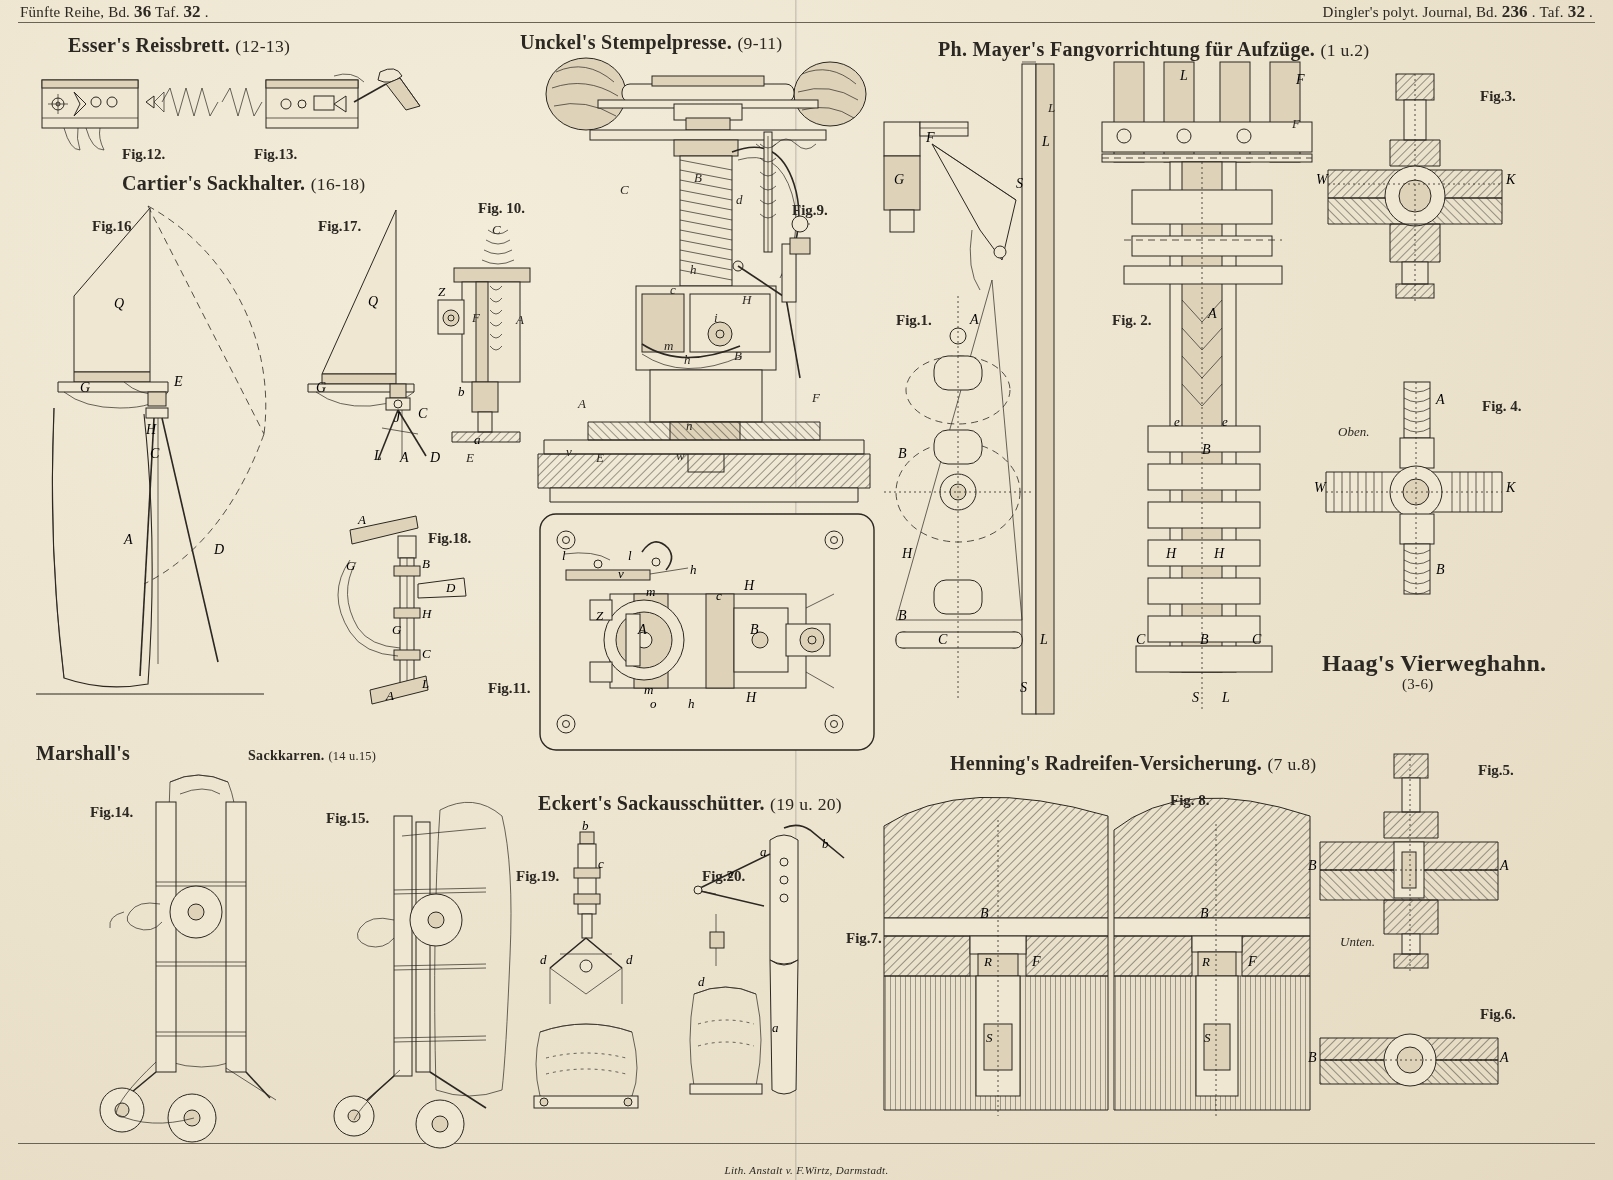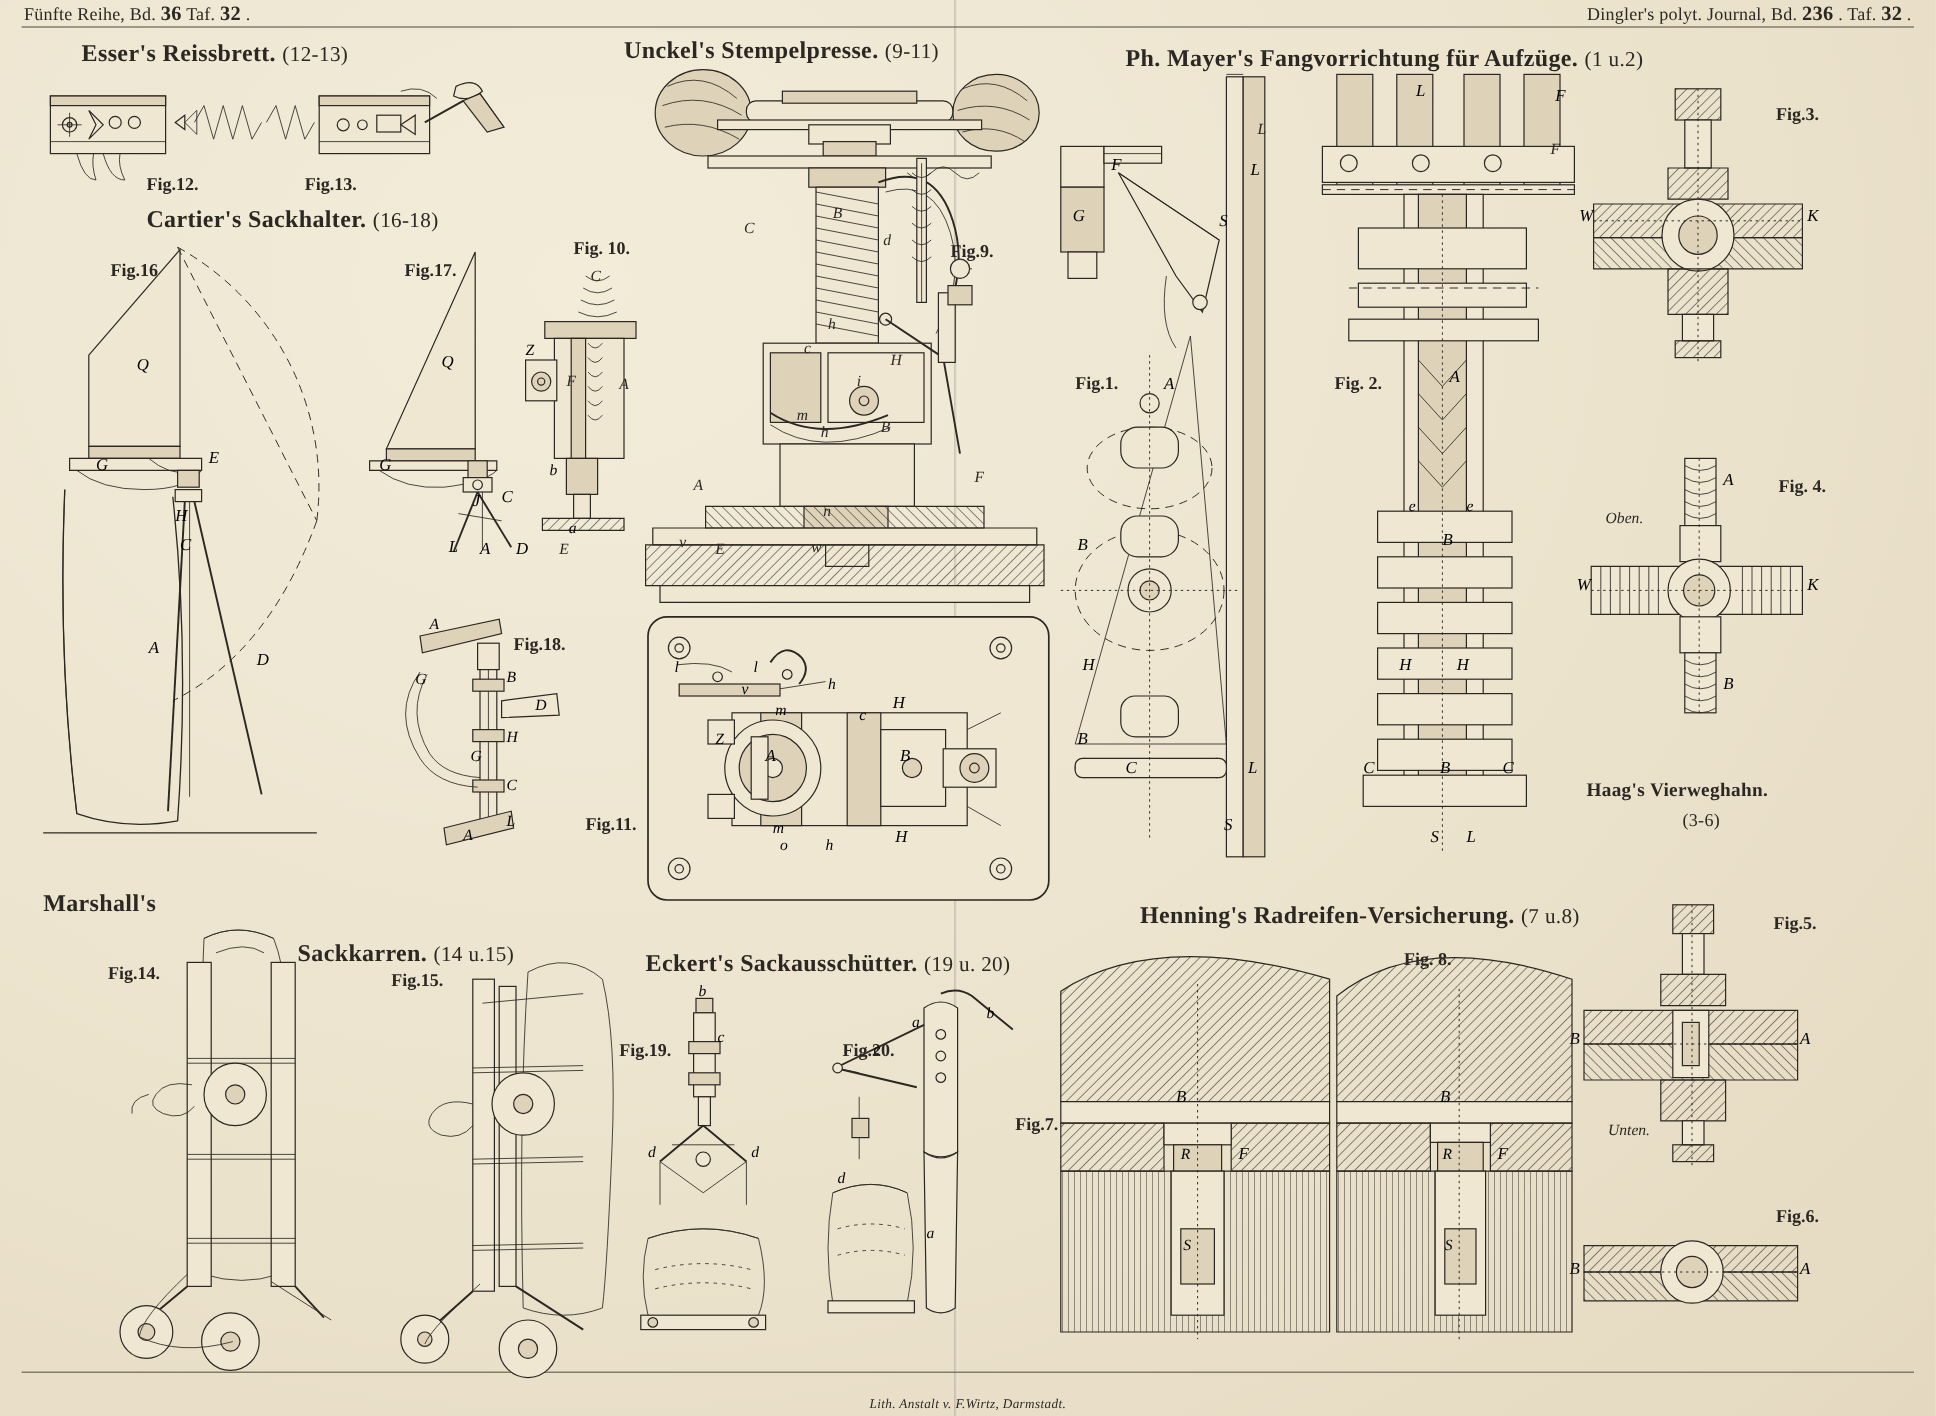--- a/index.html
+++ b/index.html
@@ -79,41 +79,41 @@
 
 <div class="title" style="left:68px;top:34px;font-size:20px;">
   <span>Esser's Reissbrett.</span>
   <span class="num">(12-13)</span>
 </div>
 <div class="title" style="left:122px;top:172px;font-size:20px;">
   <span>Cartier's Sackhalter.</span>
   <span class="num">(16-18)</span>
 </div>
 <div class="title" style="left:36px;top:742px;font-size:20px;">Marshall's</div>
-<div class="title" style="left:248px;top:784px;font-size:20px;">
+<div class="title" style="left:248px;top:748px;font-size:14px;">
   <span>Sackkarren.</span>
   <span class="num">(14 u.15)</span>
 </div>
 <div class="title" style="left:520px;top:31px;font-size:20px;">
   <span>Unckel's Stempelpresse.</span>
   <span class="num">(9-11)</span>
 </div>
 <div class="title" style="left:538px;top:792px;font-size:20px;">
   <span>Eckert's Sackausschütter.</span>
   <span class="num">(19 u. 20)</span>
 </div>
 <div class="title" style="left:938px;top:38px;font-size:20px;">
   <span>Ph. Mayer's Fangvorrichtung für Aufzüge.</span>
   <span class="num">(1 u.2)</span>
 </div>
 <div class="title" style="left:950px;top:752px;font-size:20px;">
   <span>Henning's Radreifen-Versicherung.</span>
   <span class="num">(7 u.8)</span>
 </div>
-<div class="title" style="left:1322px;top:650px;font-size:16px;">
+<div class="title" style="left:1322px;top:650px;font-size:24px;">
   <span>Haag's Vierweghahn.</span>
 </div>
 <div class="title" style="left:1402px;top:676px;font-size:15px;font-weight:normal;">(3-6)</div>
 
 <svg width="420" height="140" style="left:34px;top:62px;">
   <rect x="8" y="18" width="96" height="48" class="fillw"></rect>
   <rect x="8" y="18" width="96" height="8" class="fillg"></rect>
   <line x1="8" y1="56" x2="104" y2="56" class="lnT"></line>
   <circle cx="24" cy="42" r="6" class="fillw"></circle>
   <circle cx="24" cy="42" r="2" class="ln"></circle>
@@ -163,21 +163,21 @@
   <text x="86" y="112" font-size="14" font-style="italic">Q</text>
   <text x="52" y="196" font-size="14" font-style="italic">G</text>
   <text x="146" y="190" font-size="14" font-style="italic">E</text>
   <text x="118" y="238" font-size="14" font-style="italic">H</text>
   <text x="122" y="262" font-size="14" font-style="italic">C</text>
   <text x="96" y="348" font-size="14" font-style="italic">A</text>
   <text x="186" y="358" font-size="14" font-style="italic">D</text>
   <path d="M236,238 q-40,110 -120,150" class="dsh"></path>
 </svg>
 
-<div class="figlbl" style="left:337px;top:218px;">Fig.17.</div>
+<div class="figlbl" style="left:318px;top:218px;">Fig.17.</div>
 <svg width="200" height="300" style="left:286px;top:196px;">
   <path d="M110,14 L110,178 L36,178 Z" class="fillw"></path>
   <path d="M36,178 L110,178 L110,188 L36,188 Z" class="fillg"></path>
   <path d="M22,188 L128,188 L128,196 L22,196 Z" class="fillw"></path>
   <path d="M30,196 q22,16 54,14 q34,-4 44,-14" class="lnT"></path>
   <rect x="104" y="188" width="16" height="14" class="fillg"></rect>
   <rect x="100" y="202" width="24" height="12" class="fillw"></rect>
   <circle cx="112" cy="208" r="4" class="ln"></circle>
   <path d="M112,214 L92,264" class="lnH"></path>
   <path d="M112,214 L140,260" class="lnH"></path>

